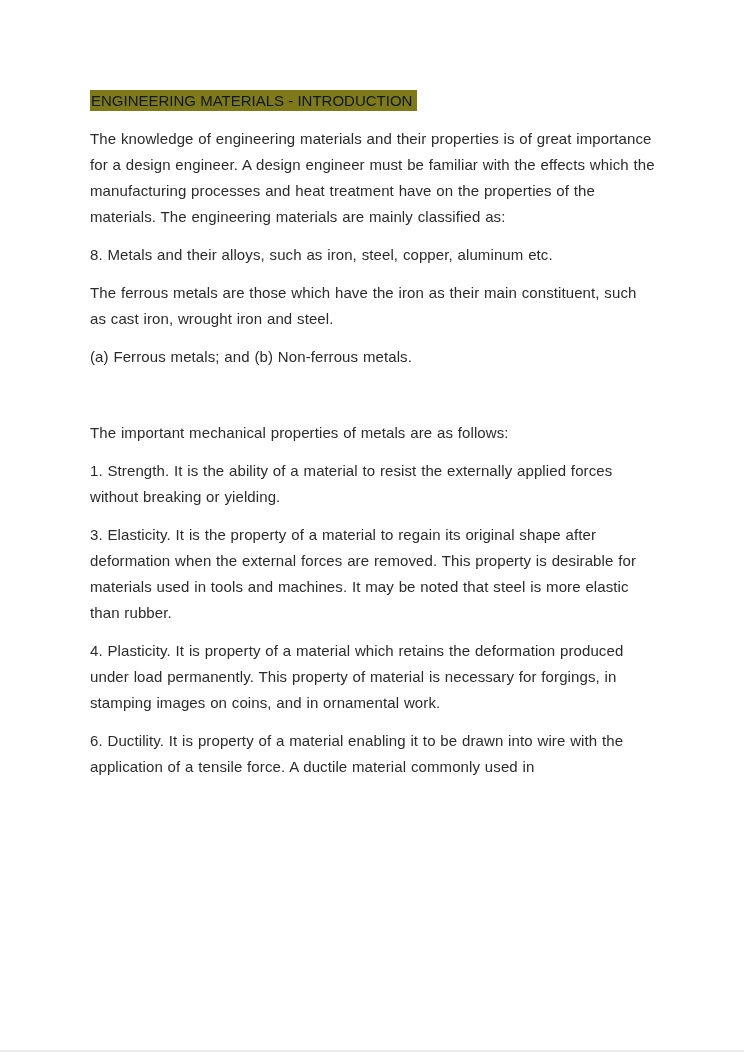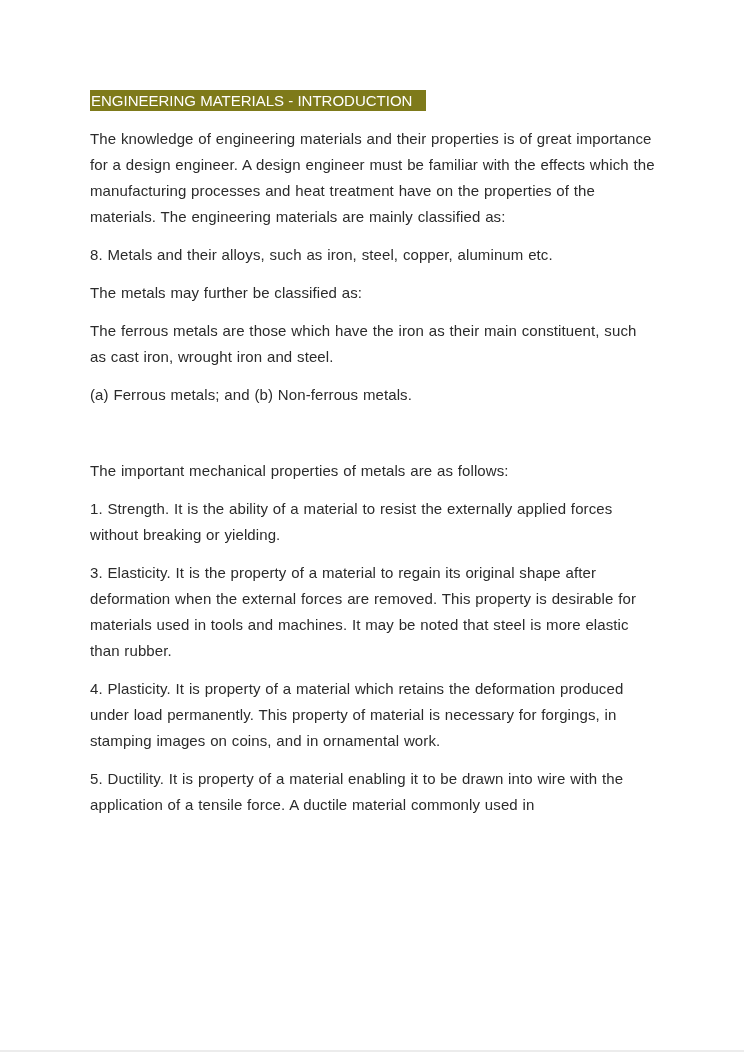--- a/index.html
+++ b/index.html
@@ -21,22 +21,22 @@
     overflow: hidden;
   }
   .doc-title {
     margin: 0 0 12px 0;
     font-weight: normal;
     font-size: 15px;
     line-height: 26px;
   }
   .title-highlight {
     background: #7e7a1a;
-    color: #ffffff;
-    padding: 2px 14px 2px 1px;
+    color: #0f172a;
+    padding: 2px 5px 2px 1px;
   }
   .para {
     margin: 0 0 12px 0;
     min-height: 26px;
     letter-spacing: 0.1px;
     word-spacing: 0.5px;
   }
   .page-bottom-edge {
     position: absolute;
     left: 0;
@@ -48,24 +48,23 @@
 </style>
 </head>
 <body>
 
 <div class="page">
 
   <p class="doc-title"><span class="title-highlight">ENGINEERING MATERIALS - INTRODUCTION</span></p>
 
   <p class="para">The knowledge of engineering materials and their properties is of great importance for a design engineer. A design engineer must be familiar with the effects which the manufacturing processes and heat treatment have on the properties of the materials. The engineering materials are mainly classified as:</p>
   <p class="para">8. Metals and their alloys, such as iron, steel, copper, aluminum etc.</p>
-  <p class="para">The metals may further be classified as:</p>
   <p class="para">The ferrous metals are those which have the iron as their main constituent, such as cast iron, wrought iron and steel.</p>
   <p class="para">(a) Ferrous metals; and (b) Non-ferrous metals.</p>
   <p class="para"></p>
   <p class="para">The important mechanical properties of metals are as follows:</p>
   <p class="para">1. Strength. It is the ability of a material to resist the externally applied forces without breaking or yielding.</p>
   <p class="para">3. Elasticity. It is the property of a material to regain its original shape after deformation when the external forces are removed. This property is desirable for materials used in tools and machines. It may be noted that steel is more elastic than rubber.</p>
   <p class="para">4. Plasticity. It is property of a material which retains the deformation produced under load permanently. This property of material is necessary for forgings, in stamping images on coins, and in ornamental work.</p>
-  <p class="para">5. Ductility. It is property of a material enabling it to be drawn into wire with the application of a tensile force. A ductile material commonly used in</p>
+  <p class="para">6. Ductility. It is property of a material enabling it to be drawn into wire with the application of a tensile force. A ductile material commonly used in</p>
 
   <div class="page-bottom-edge"></div>
 </div>
 
 </body></html>

